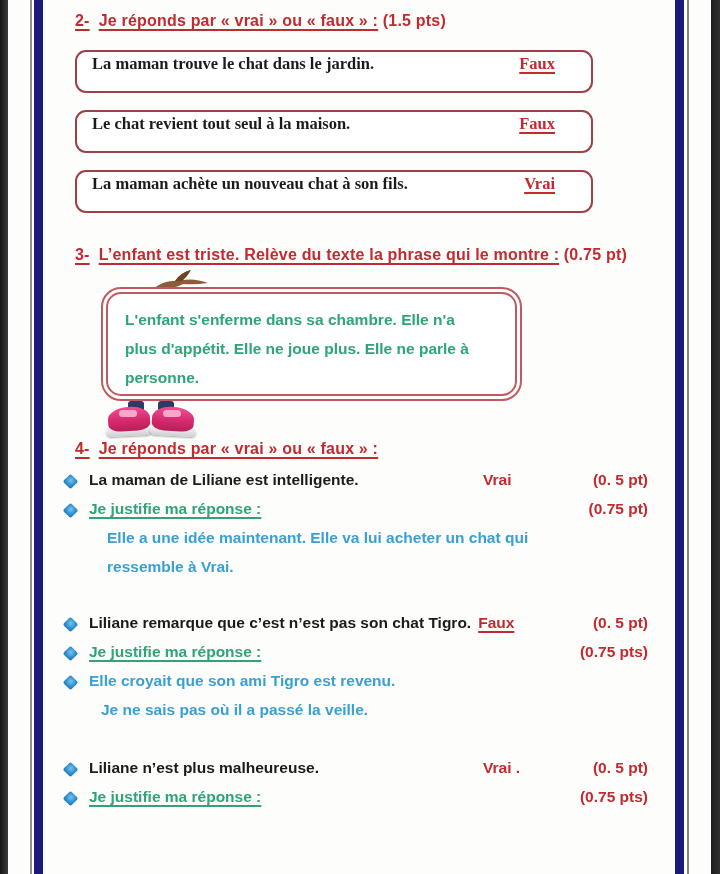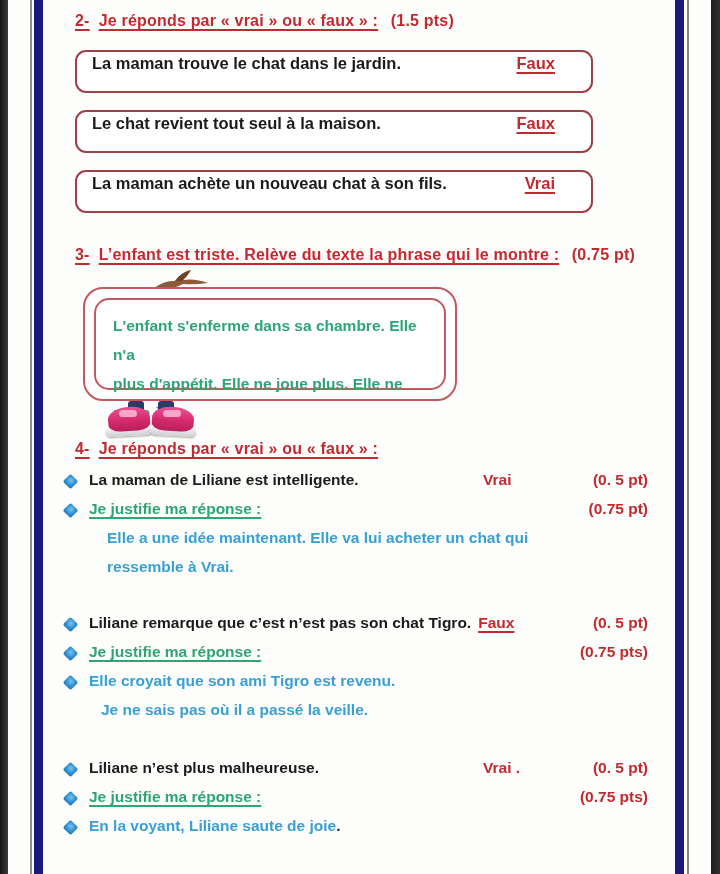--- a/index.html
+++ b/index.html
@@ -19,34 +19,35 @@
   .thin-r{left:687px;width:2px;background:#838383;}
 
   .red{color:#c12a2f;}
   .black{color:#1b1b1b;}
   .green{color:#2ea477;}
   .blue{color:#38a0d3;}
   .u{text-decoration:underline;text-underline-offset:3px;text-decoration-thickness:1.5px;}
 
   .heading{position:absolute;left:75px;font-size:16px;letter-spacing:.2px;white-space:nowrap;}
   .heading .qnum{margin-right:9px;}
-  .heading .pts-inline{margin-left:8px;text-decoration:none;}
+  .heading .pts-inline{text-decoration:none;}
 
   .stmtbox{
     position:absolute;left:75px;width:518px;height:43px;background:#fff;
     border:2.5px solid #9d4146;border-radius:11px;
     display:flex;align-items:center;justify-content:space-between;
     padding:0 36px 16px 15px;box-sizing:border-box;
     font-size:16.5px;
+    font-family:Liberation Serif, serif;
   }
 
   .answer-outer{
-    position:absolute;left:83px;top:287px;width:374px;height:114px;
+    position:absolute;left:101px;top:287px;width:421px;height:114px;
     border:2.5px solid #c05a60;border-radius:20px;background:#fff;
-    box-sizing:border-box;padding:9px;
+    box-sizing:border-box;padding:3px;
   }
   .answer-inner{
     width:100%;height:100%;box-sizing:border-box;
     border:2px solid #c05a60;border-radius:15px;
     padding:11px 10px 0 17px;font-size:15.5px;line-height:29px;
   }
 
   .q4row{
     position:absolute;left:62px;width:600px;
     display:flex;align-items:center;
@@ -119,20 +120,21 @@
 
   <svg class="bird" viewBox="0 0 58 26">
     <path d="M2 20 Q13 12 23 13 Q28 5 39 2 Q35 8 31 12 Q43 10 56 15 Q42 17 31 16 Q18 23 2 20 Z" fill="#8a5c38"></path>
     <path d="M23 13 Q28 5 39 2 Q35 9 30 13 Z" fill="#6e4426"></path>
   </svg>
 
   <div class="answer-outer">
     <div class="answer-inner green">
       <div>L'enfant s'enferme dans sa chambre. Elle n'a</div>
       <div>plus d'appétit. Elle ne joue plus. Elle ne parle à</div>
+      <div>personne.</div>
     </div>
   </div>
 
   <div class="shoes">
     <div class="leg l"></div>
     <div class="leg r"></div>
     <div class="sole l"></div>
     <div class="sole r"></div>
     <div class="shoe l"></div>
     <div class="shoe r"></div>
@@ -185,19 +187,14 @@
     <span class="bullet"></span>
     <span class="black">Liliane n’est plus malheureuse.</span>
     <span class="ans red">Vrai .</span>
     <span class="pts red">(0. 5 pt)</span>
   </div>
   <div class="q4row" style="top:787px">
     <span class="bullet"></span>
     <span class="green u">Je justifie ma réponse :</span>
     <span class="pts red">(0.75 pts)</span>
   </div>
-  <div class="q4row" style="top:816px">
-    <span class="bullet"></span>
-    <span class="blue">En la voyant, Liliane saute de joie</span>
-      <span class="black">.</span>
-  </div>
 
 </div>
 
 </body></html>

